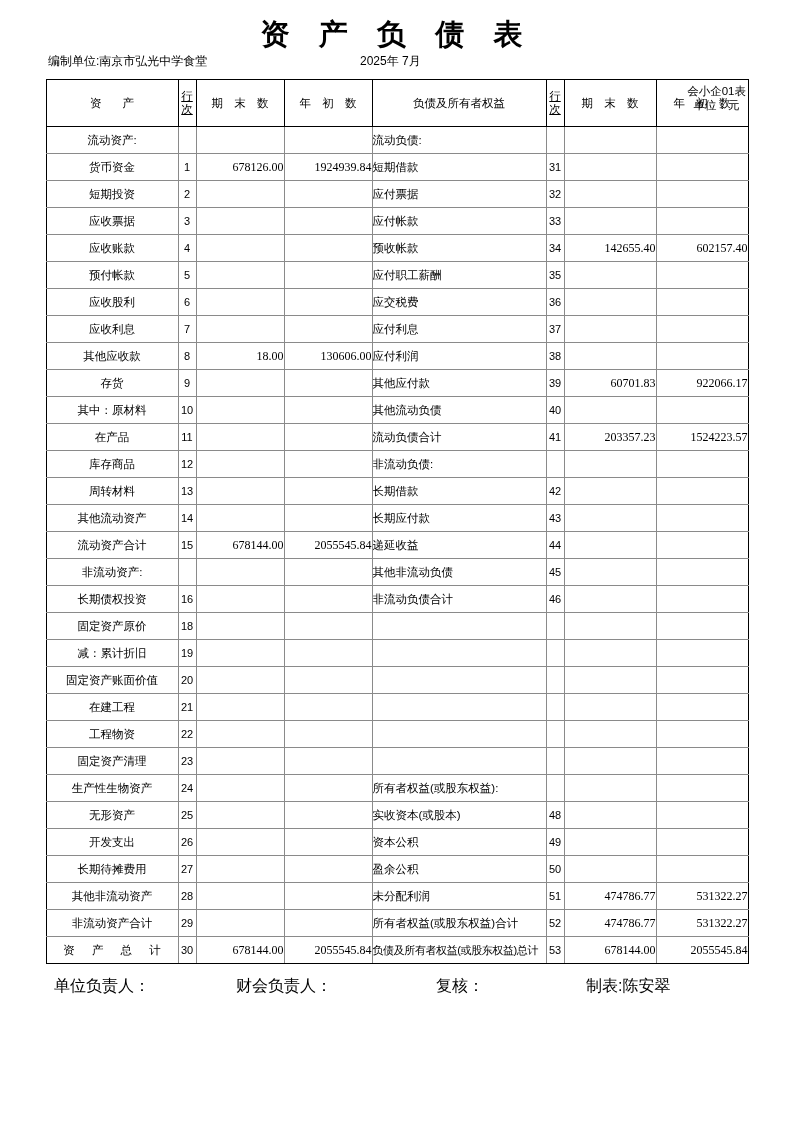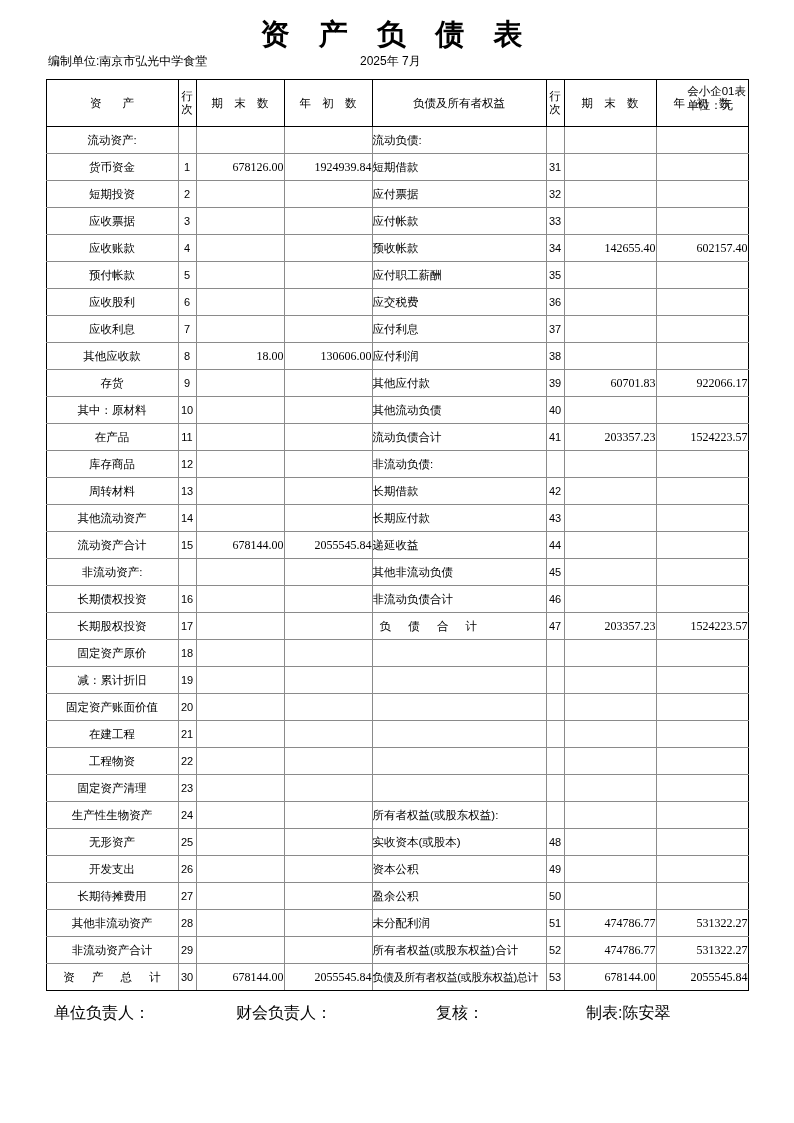--- a/index.html
+++ b/index.html
@@ -30,21 +30,21 @@
     padding-top: 20px;
     line-height: 1.0;
     font-family: "Liberation Serif", "DejaVu Serif", serif;
   }
 
   
   .top-right {
     position: absolute;
     right: 48px;
     top: 84px;
-    text-align: left;
+    text-align: center;
     font-size: 11.5px;
     line-height: 14px;
   }
 
   
   .meta-row {
     position: relative;
     margin: 0 48px 0 48px;
     height: 22px;
     font-size: 12px;
@@ -95,20 +95,21 @@
   .sheet thead td.hdr-liab {
     letter-spacing: 0px;
   }
   .sheet thead td.hdr-lineno {
     letter-spacing: 0;
     font-size: 11.5px;
     line-height: 13px;
     padding: 0 1px;
     word-break: break-all;
     white-space: normal;
+    text-decoration: underline;
   }
 
   
   col.c-item   { width: 132px; }
   col.c-no     { width: 18px;  }
   col.c-end    { width: 88px;  }
   col.c-begin  { width: 88px;  }
   col.c-litem  { width: 174px; }
   col.c-lno    { width: 18px;  }
   col.c-lend   { width: 92px;  }
@@ -374,30 +375,20 @@
           <td class="cell-item ind1">长期债权投资</td>
           <td class="cell-no">16</td>
           <td class="cell-num"></td>
           <td class="cell-num"></td>
           <td class="cell-item ind-sum">非流动负债合计</td>
           <td class="cell-no">46</td>
           <td class="cell-num"></td>
           <td class="cell-num"></td>
         </tr>
         <tr>
-          <td class="cell-item ind1">长期股权投资</td>
-          <td class="cell-no">17</td>
-          <td class="cell-num"></td>
-          <td class="cell-num"></td>
-          <td class="cell-item sp-total-r">负 债 合 计</td>
-          <td class="cell-no">47</td>
-          <td class="cell-num">203357.23</td>
-          <td class="cell-num">1524223.57</td>
-        </tr>
-        <tr>
           <td class="cell-item ind1">固定资产原价</td>
           <td class="cell-no">18</td>
           <td class="cell-num"></td>
           <td class="cell-num"></td>
           <td class="cell-item ind0"></td>
           <td class="cell-no"></td>
           <td class="cell-num"></td>
           <td class="cell-num"></td>
         </tr>
         <tr>

